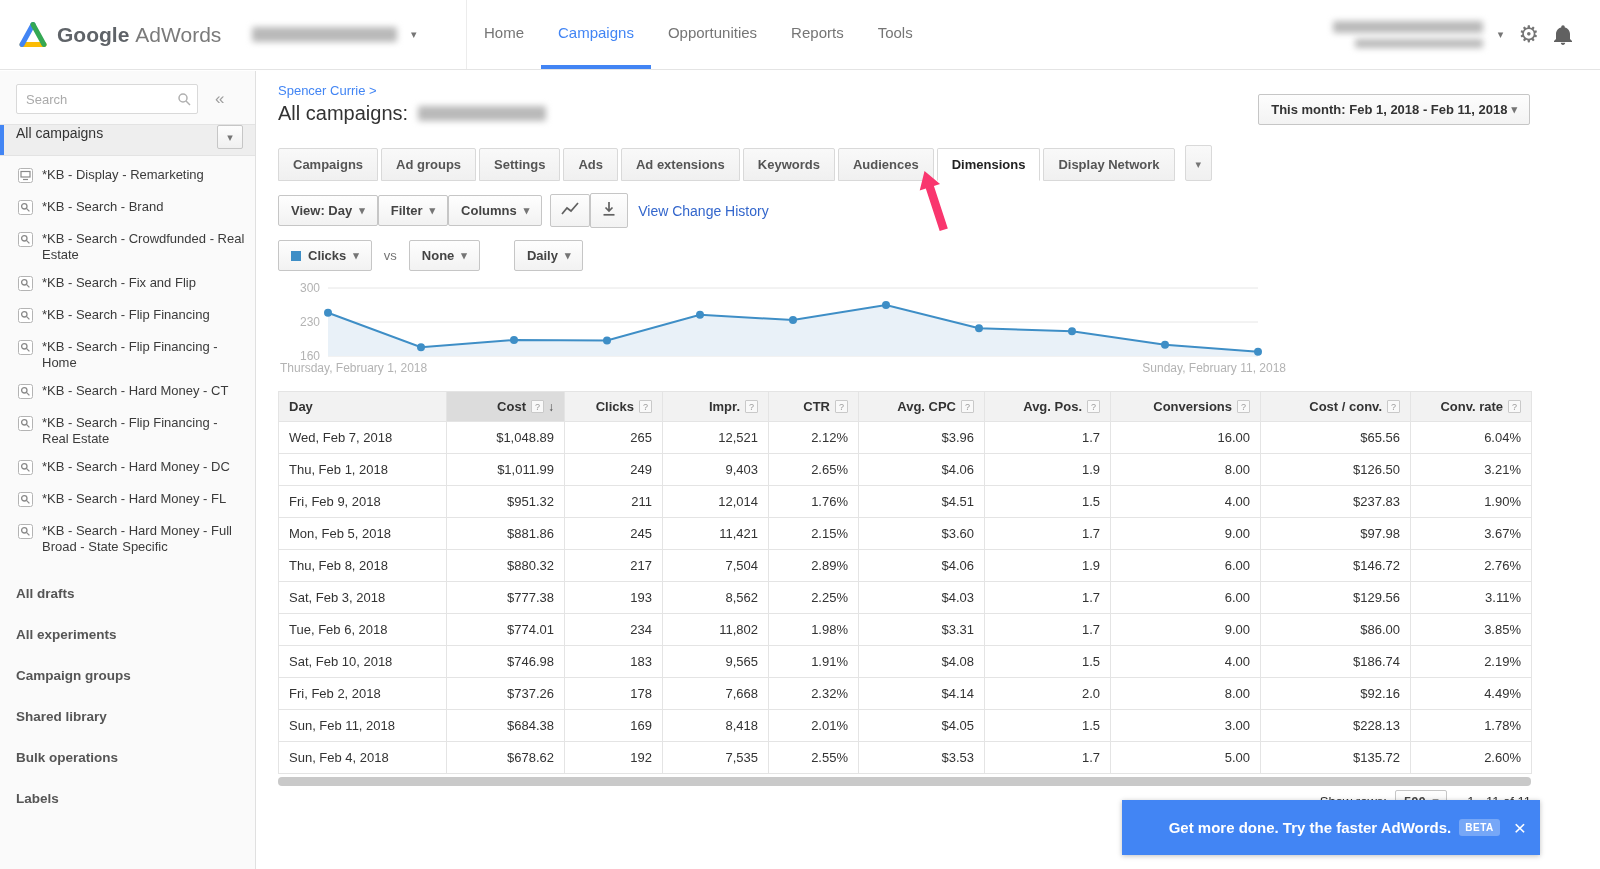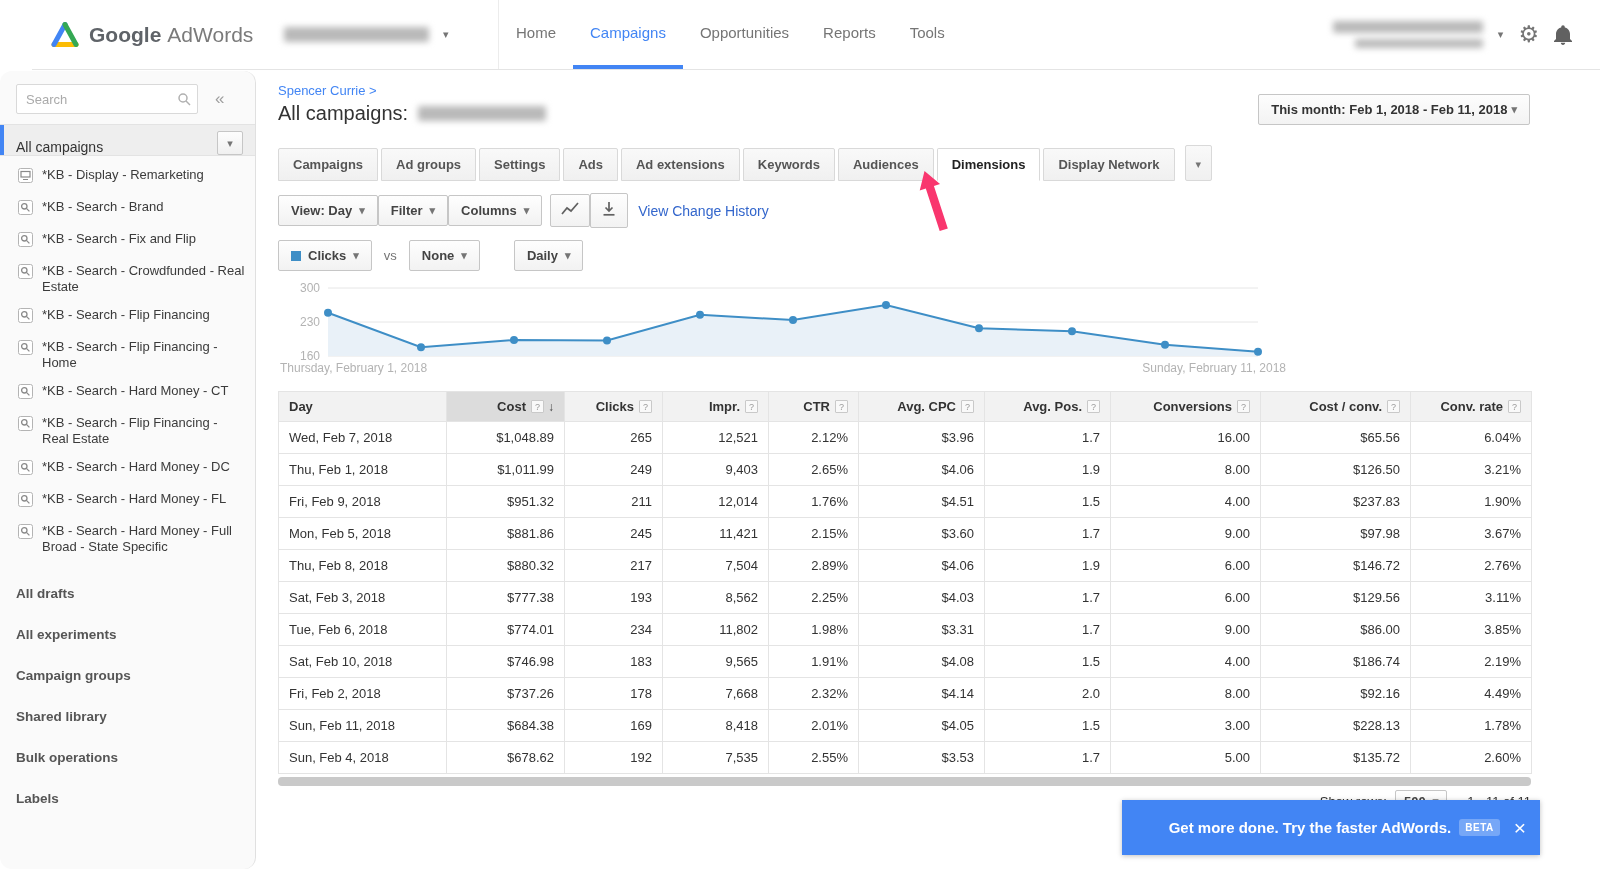--- a/index.html
+++ b/index.html
@@ -2,47 +2,47 @@
 <html><head>
 <meta charset="utf-8">
 <style>
   * { box-sizing: border-box; }
   html,body { margin:0; padding:0; }
   body {
     width:1600px; height:869px; overflow:hidden; position:relative;
     font-family:"Liberation Sans", sans-serif; background:#fff; color:#333;
   }
   
-  .topbar { height:70px; display:flex; align-items:stretch; border-bottom:1px solid #e4e4e4; background:#fff;margin-left:32px; }
+  .topbar { height:70px; display:flex; align-items:stretch; border-bottom:1px solid #e4e4e4; background:#fff; }
   .logo { width:252px; display:flex; align-items:center; padding-left:18px; flex:0 0 auto; }
   .logo svg { margin-right:9px; }
   .logo-google { font-size:21px; color:#5f6368; font-weight:bold; margin-right:6px; }
   .logo-adwords { font-size:21px; color:#7a7a7a; }
   .account-selector { display:flex; align-items:center; width:212px; gap:14px; cursor:pointer; }
   .blur-bar { background:#b9b9b9; filter:blur(3px); border-radius:2px; }
   .acct-blur { width:145px; height:15px; }
   .caret { color:#757575; font-size:11px; line-height:1; }
   .main-nav { display:flex; border-left:1px solid #ececec; margin-left:2px; }
   .nav-item { display:flex; align-items:center; padding:0 17px; font-size:15px; color:#757575; cursor:pointer; border-bottom:4px solid transparent; }
   .nav-item.active { color:#4285f4; border-bottom-color:#4285f4; }
   .topbar-right { margin-left:auto; display:flex; align-items:center; padding-right:28px; gap:15px; }
   .acct-info { display:flex; flex-direction:column; gap:6px; align-items:flex-end; }
   .acct-line1 { width:150px; height:12px; }
   .acct-line2 { width:128px; height:9px; }
   .gear-glyph { font-size:23px; color:#757575; cursor:pointer; }
   .bell-wrap { cursor:pointer; display:flex; align-items:center; }
   
-  .sidebar { position:absolute; top:71px; left:0; bottom:0; width:256px; background:#fafafa; border-right:1px solid #e0e0e0; overflow:hidden;border-radius:12px; }
+  .sidebar { position:absolute; top:71px; left:0; bottom:0; width:256px; background:#fafafa; border-right:1px solid #e0e0e0; overflow:hidden; }
   .search-row { display:flex; align-items:center; padding:13px 8px 10px 16px; gap:12px; }
   .search-box { position:relative; flex:0 0 182px; }
   .search-input { width:182px; height:30px; border:1px solid #d9d9d9; border-radius:2px; padding:0 28px 0 9px; font-size:13px; color:#333; background:#fff; font-family:inherit; outline:none; }
   .search-input::placeholder { color:#aaa; }
   .search-icon-pos { position:absolute; right:7px; top:8px; }
   .collapse-btn { color:#9e9e9e; font-size:17px; cursor:pointer; padding:0 5px; }
-  .all-campaigns { position:relative; display:flex; align-items:flex-end; height:32px; padding-left:16px; background:#eeeeee; border-top:1px solid #e3e3e3; border-bottom:1px solid #e3e3e3; cursor:pointer; }
+  .all-campaigns { position:relative; display:flex; align-items:flex-start; height:32px; padding-left:16px; background:#eeeeee; border-top:1px solid #e3e3e3; border-bottom:1px solid #e3e3e3; cursor:pointer; }
   .all-campaigns::before { content:""; position:absolute; left:0; top:0; bottom:0; width:4px; background:#4285f4; }
   .all-campaigns-label { font-size:14px; color:#333; flex:1; }
   .ac-dropdown { width:26px; height:24px; border:1px solid #c6c6c6; border-radius:2px; background:linear-gradient(#fdfdfd,#f0f0f0); display:flex; align-items:center; justify-content:center; margin-right:12px; cursor:pointer; }
   .camp-list { padding-top:5px; }
   .camp-item { display:flex; align-items:flex-start; padding:6px 8px 6px 18px; cursor:pointer; }
   .camp-icon { flex:0 0 15px; margin-right:9px; margin-top:1px; }
   .camp-label { font-size:13px; color:#3b3b3b; line-height:16px; }
   .side-links { margin-top:12px; }
   .side-link { padding:13px 16px; font-size:13.5px; color:#555; font-weight:bold; cursor:pointer; }
   
@@ -162,29 +162,29 @@
             <line x1="8.4" y1="8.4" x2="11.4" y2="11.4" stroke="#8a8a8a" stroke-width="1.3"></line>
           </svg></span>
         <span class="camp-label">*KB - Search - Brand</span>
       </div>
       <div class="camp-item">
         <span class="camp-icon"><svg width="15" height="15" viewBox="0 0 15 15">
             <rect x="0.5" y="0.5" width="14" height="14" rx="2" fill="#fff" stroke="#b4b4b4"></rect>
             <circle cx="6.3" cy="6.3" r="2.7" fill="none" stroke="#8a8a8a" stroke-width="1.3"></circle>
             <line x1="8.4" y1="8.4" x2="11.4" y2="11.4" stroke="#8a8a8a" stroke-width="1.3"></line>
           </svg></span>
+        <span class="camp-label">*KB - Search - Crowdfunded - Real Estate</span>
+      </div>
+      <div class="camp-item">
+        <span class="camp-icon"><svg width="15" height="15" viewBox="0 0 15 15">
+            <rect x="0.5" y="0.5" width="14" height="14" rx="2" fill="#fff" stroke="#b4b4b4"></rect>
+            <circle cx="6.3" cy="6.3" r="2.7" fill="none" stroke="#8a8a8a" stroke-width="1.3"></circle>
+            <line x1="8.4" y1="8.4" x2="11.4" y2="11.4" stroke="#8a8a8a" stroke-width="1.3"></line>
+          </svg></span>
         <span class="camp-label">*KB - Search - Fix and Flip</span>
-      </div>
-      <div class="camp-item">
-        <span class="camp-icon"><svg width="15" height="15" viewBox="0 0 15 15">
-            <rect x="0.5" y="0.5" width="14" height="14" rx="2" fill="#fff" stroke="#b4b4b4"></rect>
-            <circle cx="6.3" cy="6.3" r="2.7" fill="none" stroke="#8a8a8a" stroke-width="1.3"></circle>
-            <line x1="8.4" y1="8.4" x2="11.4" y2="11.4" stroke="#8a8a8a" stroke-width="1.3"></line>
-          </svg></span>
-        <span class="camp-label">*KB - Search - Crowdfunded - Real Estate</span>
       </div>
       <div class="camp-item">
         <span class="camp-icon"><svg width="15" height="15" viewBox="0 0 15 15">
             <rect x="0.5" y="0.5" width="14" height="14" rx="2" fill="#fff" stroke="#b4b4b4"></rect>
             <circle cx="6.3" cy="6.3" r="2.7" fill="none" stroke="#8a8a8a" stroke-width="1.3"></circle>
             <line x1="8.4" y1="8.4" x2="11.4" y2="11.4" stroke="#8a8a8a" stroke-width="1.3"></line>
           </svg></span>
         <span class="camp-label">*KB - Search - Flip Financing</span>
       </div>
       <div class="camp-item">

